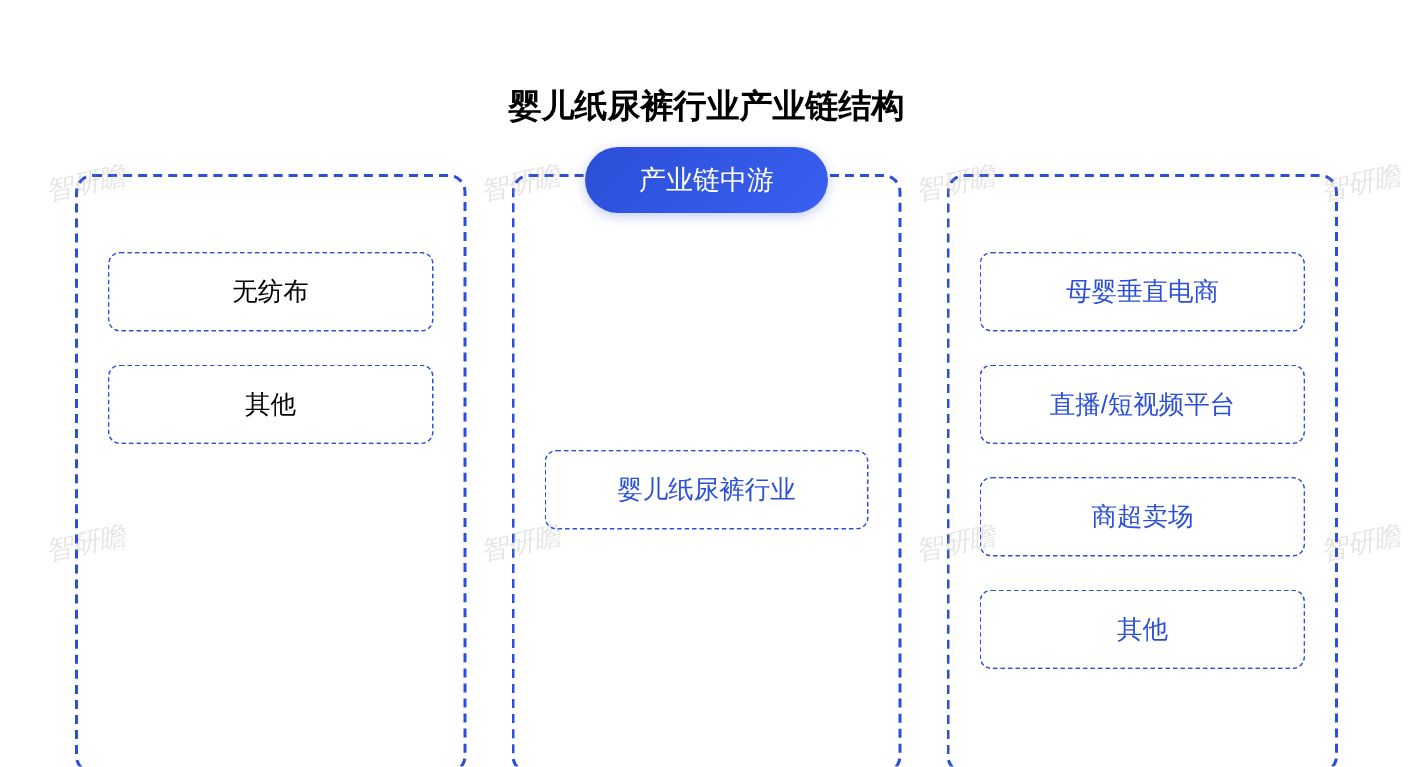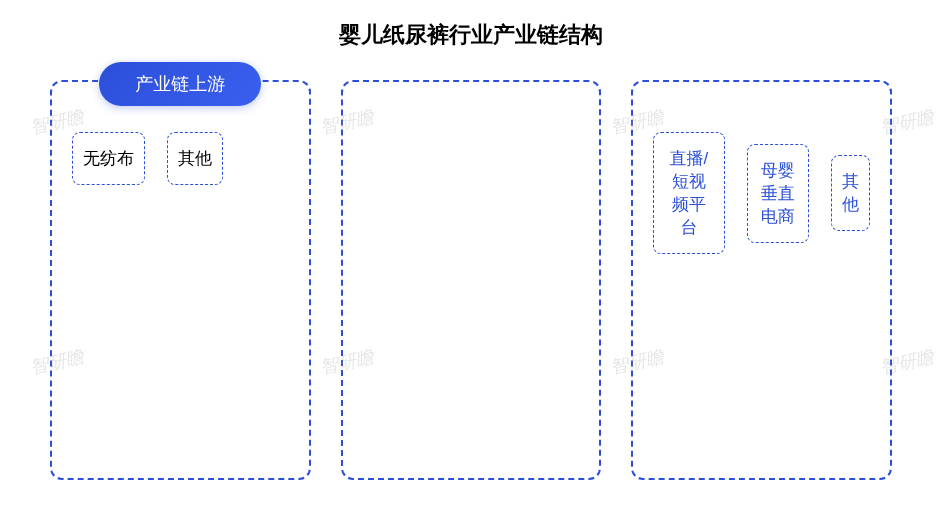--- a/index.html
+++ b/index.html
@@ -10,20 +10,21 @@
   background: #fff;
   position: relative;
   padding: 20px 50px;
 }
 .title {
   text-align: center;
   font-size: 22px;
   font-weight: bold;
   color: #000;
   margin-bottom: 30px;
+  margin-top: 36px;
 }
 .columns {
   display: flex;
   justify-content: space-between;
   gap: 30px;
 }
 .col {
   flex: 1;
   position: relative;
   border: 2px dashed #2b4fd8;
@@ -39,24 +40,23 @@
   background: linear-gradient(135deg, #2b4fd8 0%, #3a5ff0 100%);
   color: #fff;
   font-size: 18px;
   padding: 10px 36px;
   border-radius: 22px;
   white-space: nowrap;
   box-shadow: 0 2px 8px rgba(43,79,216,0.3);
 }
 .items {
   display: flex;
-  flex-direction: row;
+  flex-direction: column;
   gap: 22px;
   margin-top: 10px;
-  align-items: center;
 }
 .items.center { justify-content: center; height: 100%; margin-top: 0; }
 .item {
   border: 1.5px dashed #2b4fd8;
   border-radius: 8px;
   padding: 14px 10px;
   text-align: center;
   font-size: 17px;
   color: #2b4fd8;
   background: #fff;
@@ -81,34 +81,38 @@
 .wm8 { top: 350px; left: 880px; }
 </style>
 </head>
 <body>
 
 <div class="title">婴儿纸尿裤行业产业链结构</div>
 
 <div class="columns">
 
   <div class="col">
-    <div class="col-header">产业链上游</div>
     <div class="items">
       <div class="item black">无纺布</div>
       <div class="item black">其他</div>
     </div>
   </div>
 
   <div class="col">
+    <div class="col-header">产业链中游</div>
+    <div class="items center">
+      <div class="item">婴儿纸尿裤行业</div>
+    </div>
   </div>
 
   <div class="col">
     <div class="items">
+      <div class="item">母婴垂直电商</div>
       <div class="item">直播/短视频平台</div>
-      <div class="item">母婴垂直电商</div>
+      <div class="item">商超卖场</div>
       <div class="item">其他</div>
     </div>
   </div>
 
 </div>
 
 <div class="watermark wm1">智研瞻</div>
 <div class="watermark wm2">智研瞻</div>
 <div class="watermark wm3">智研瞻</div>
 <div class="watermark wm4">智研瞻</div>

